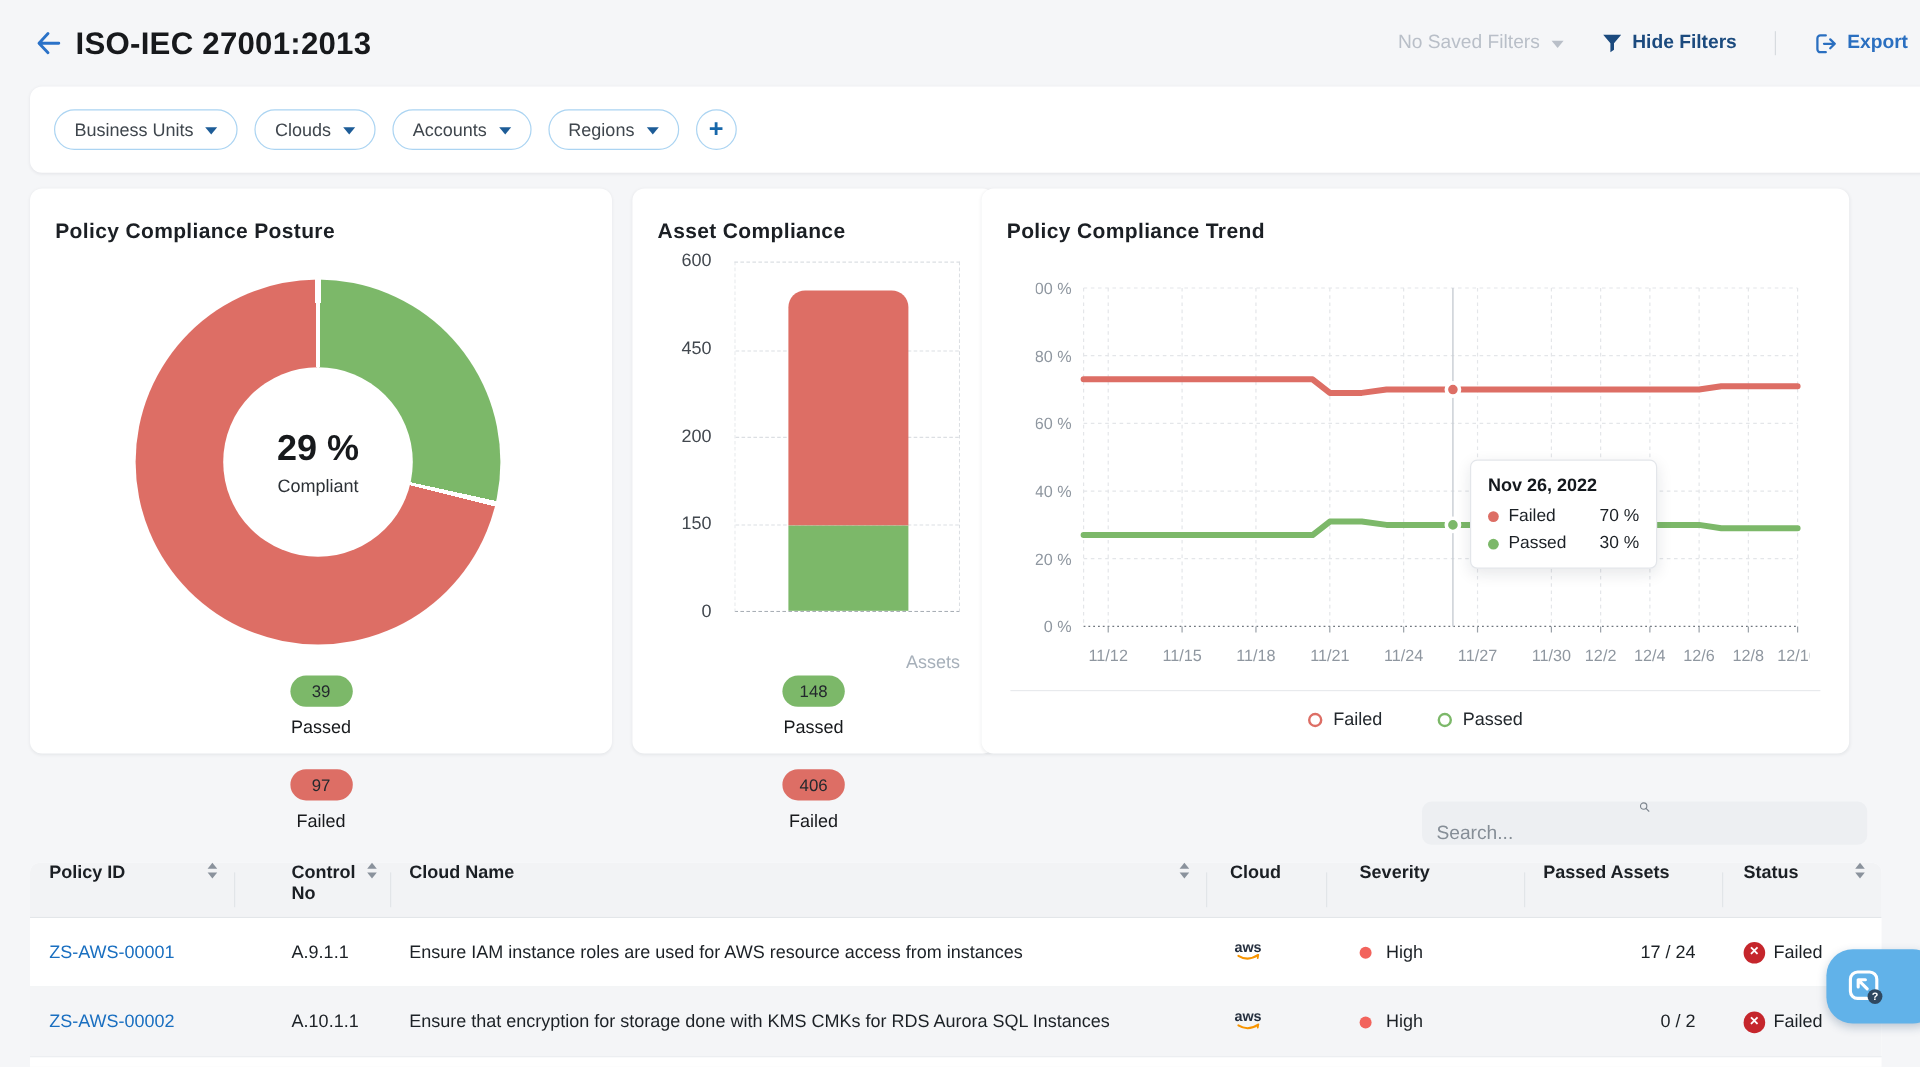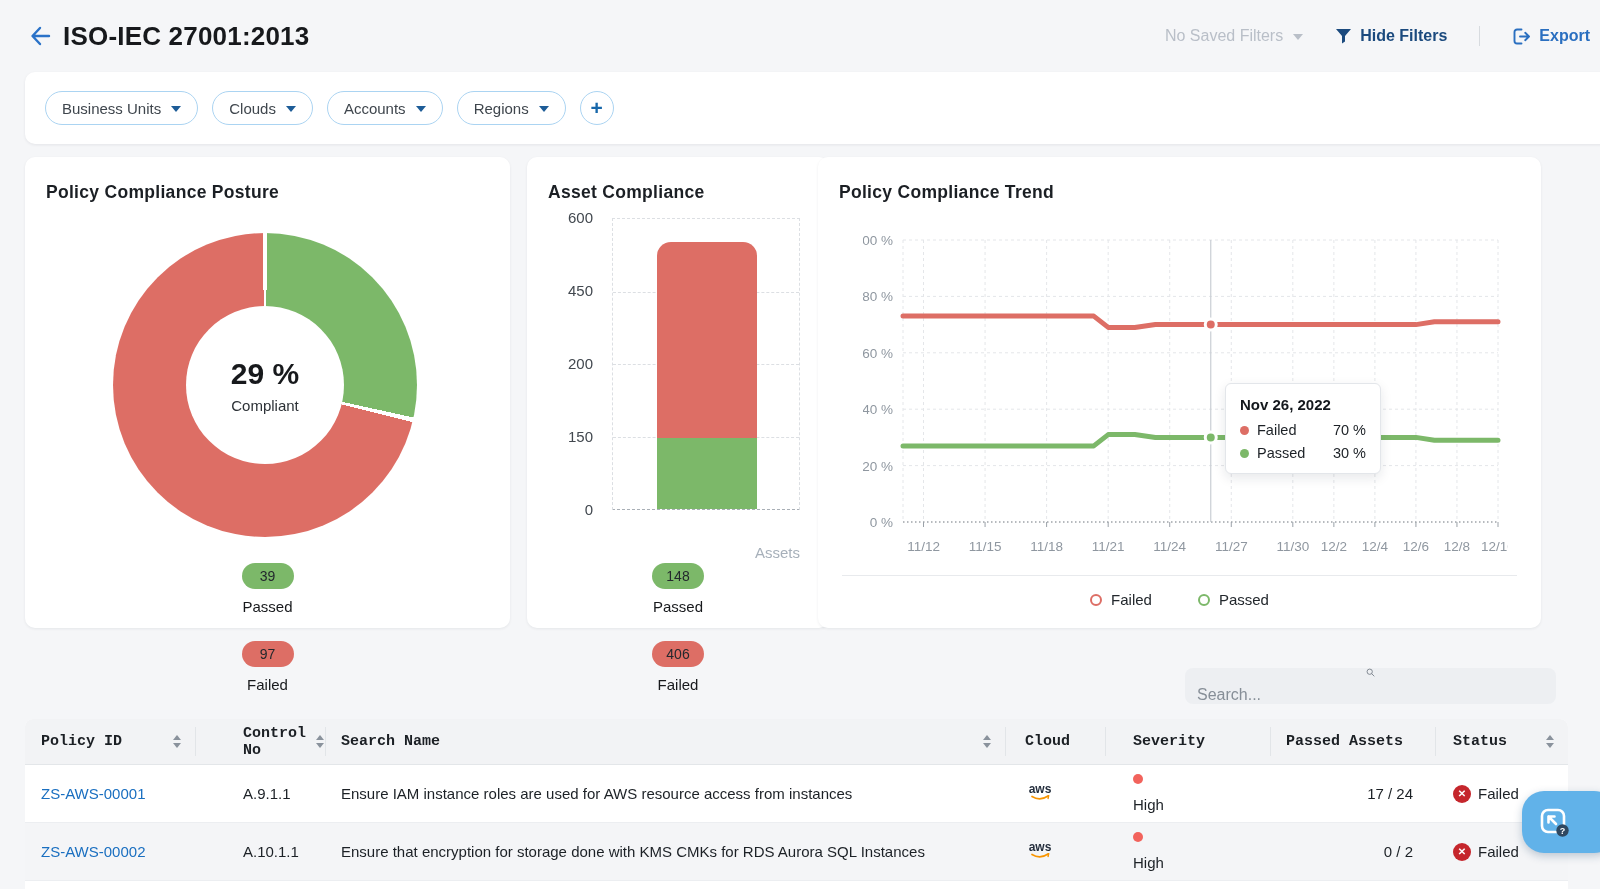--- a/index.html
+++ b/index.html
@@ -69,35 +69,35 @@
   .ring { width:12px; height:12px; border-radius:50%; border:2.5px solid var(--c); background:#fff; }
 
   
   .search-box { position:absolute; top:668px; left:1185px; width:371px; height:36px; background:#edeff2; border-radius:8px; display:flex; align-items:center; padding:0 12px; gap:9px;flex-direction:column; }
   .search-box input { border:none; outline:none; background:transparent; font-size:16px; color:#454c54; width:100%; font-family:"Liberation Sans",sans-serif; }
   .search-box input::placeholder { color:#868e97; }
 
   
   .table { position:absolute; top:719px; left:25px; width:1543px; background:#fff; border-radius:8px 8px 0 0; }
   .thead { display:flex; height:46px; background:#f2f3f5; border-radius:8px 8px 0 0; border-bottom:1px solid #e3e6e9; }
-  .th { display:flex; align-items:center; padding:0 14px 0 16px; font-size:15px; font-weight:700; color:#1b1f24; position:relative;font-family:Liberation Mono, monospace; }
+  .th { display:flex; padding:0 14px 0 16px; font-size:15px; font-weight:700; color:#1b1f24; position:relative; }
   .th + .th::before { content:""; position:absolute; left:0; top:8px; bottom:8px; width:1px; background:#e2e5e8; }
   .th .sort { margin-left:auto; }
   .sort { display:inline-flex; flex-direction:column; align-items:center; cursor:pointer; padding-left:10px; }
   .tri { width:0; height:0; border-left:4.5px solid transparent; border-right:4.5px solid transparent; }
   .tri.up { border-bottom:5.5px solid #8a929c; margin-bottom:2.5px; }
   .tri.down { border-top:5.5px solid #8a929c; }
   .trow { display:flex; height:58px; align-items:center; border-bottom:1px solid #eceef1; cursor:pointer; }
   .trow.alt { background:#f4f5f7; }
   .td { padding:0 16px; font-size:15px; color:#1c2126; }
   .c-policy { width:170px; } .c-control { width:130px;padding-left:48px; } .c-name { width:680px; }
   .c-cloud { width:100px; padding-left:20px; } .c-sev { width:165px; padding-left:28px; }
   .c-passed { width:165px; text-align:right; padding-right:22px; } .c-status { width:133px; padding-left:18px; }
   .link { color:#1a6fc0; cursor:pointer; }
-  .sev-cell { display:flex; gap:12px;flex-direction:column; }
+  .sev-cell { display:flex; align-items:center; gap:12px; }
   .sev-dot { width:10px; height:10px; border-radius:50%; background:var(--c); }
   .status-cell { display:flex; align-items:center; gap:7px; }
   .status-icon { width:18px; height:18px; border-radius:50%; background:var(--c); color:#fff; font-size:10px; font-weight:700; display:flex; align-items:center; justify-content:center; line-height:1; }
 
   
   .float-btn { position:absolute; top:791px; right:-16px; width:94px; height:62px; background:#61b2e9; border-radius:22px; display:flex; align-items:center; padding-left:15px; box-shadow:0 3px 8px rgba(20,60,100,.25); cursor:pointer; z-index:10; }
 </style>
 </head>
 <body>
 
@@ -306,21 +306,21 @@
         </span>
     </div>
     <div class="th c-control">
       <span>Control No</span>
       <span class="sort">
           <span class="tri up"></span>
           <span class="tri down"></span>
         </span>
     </div>
     <div class="th c-name">
-      <span>Search Name</span>
+      <span>Cloud Name</span>
       <span class="sort">
           <span class="tri up"></span>
           <span class="tri down"></span>
         </span>
     </div>
     <div class="th c-cloud">
       <span>Cloud</span>
     </div>
     <div class="th c-sev">
       <span>Severity</span>

